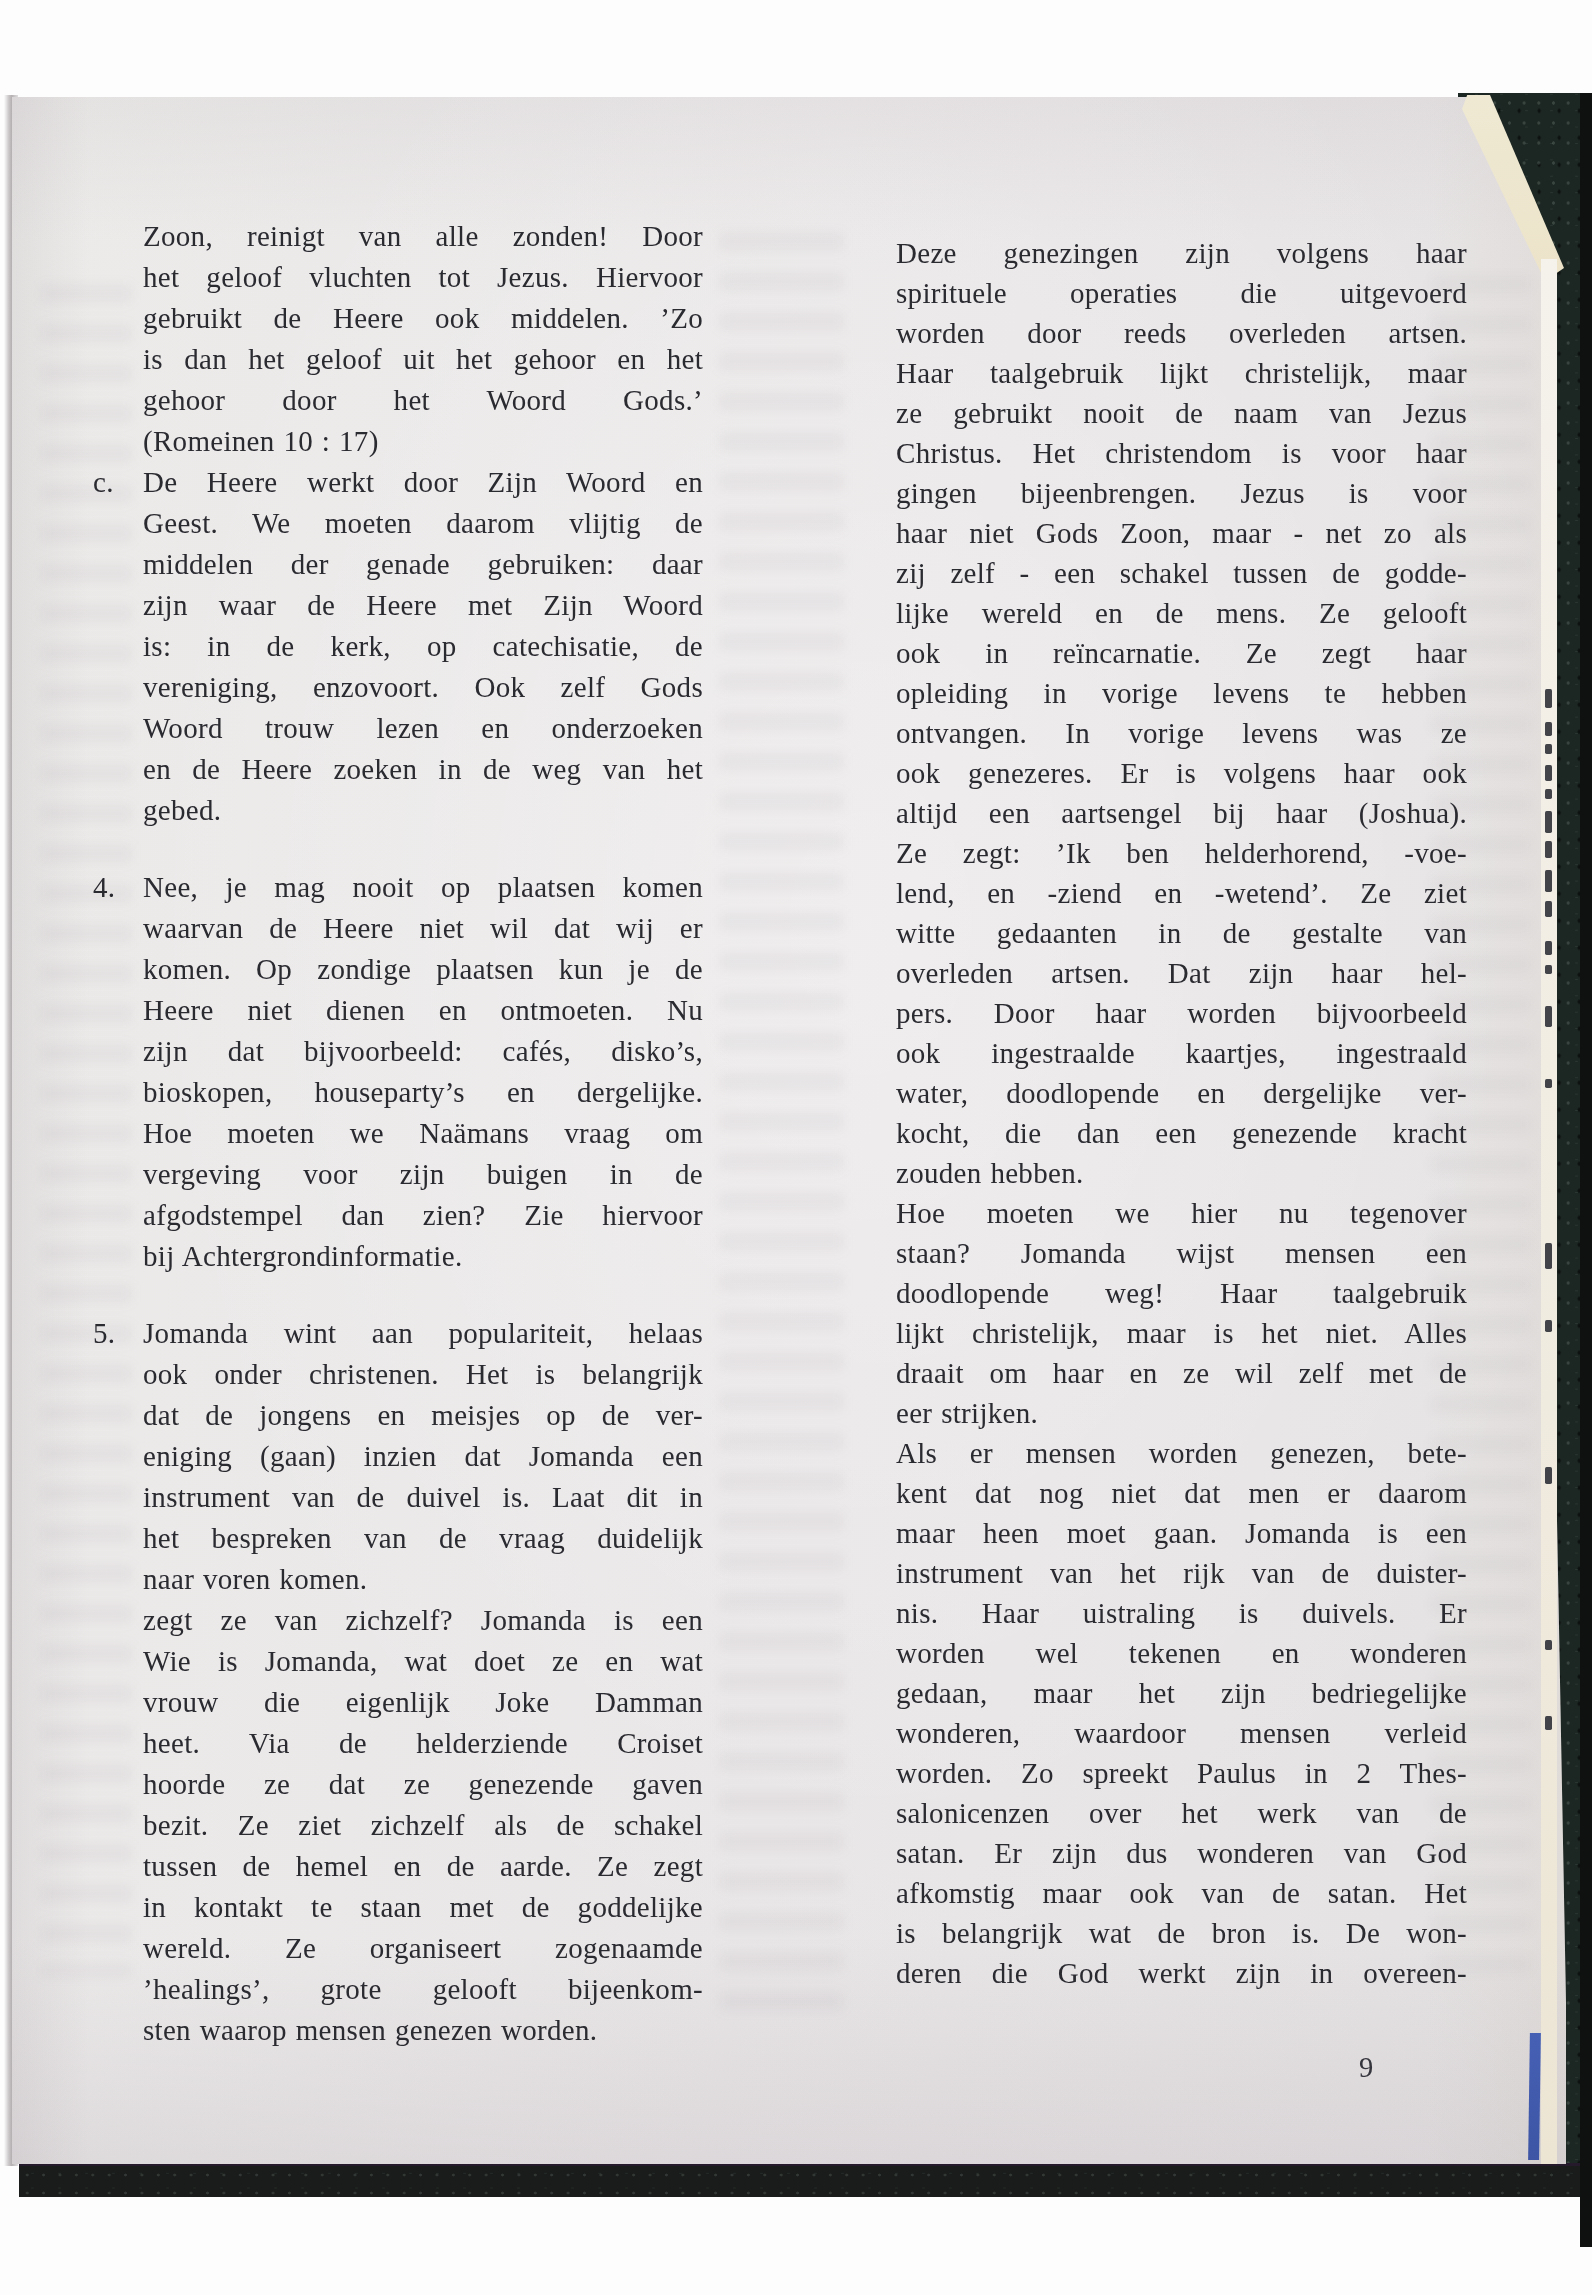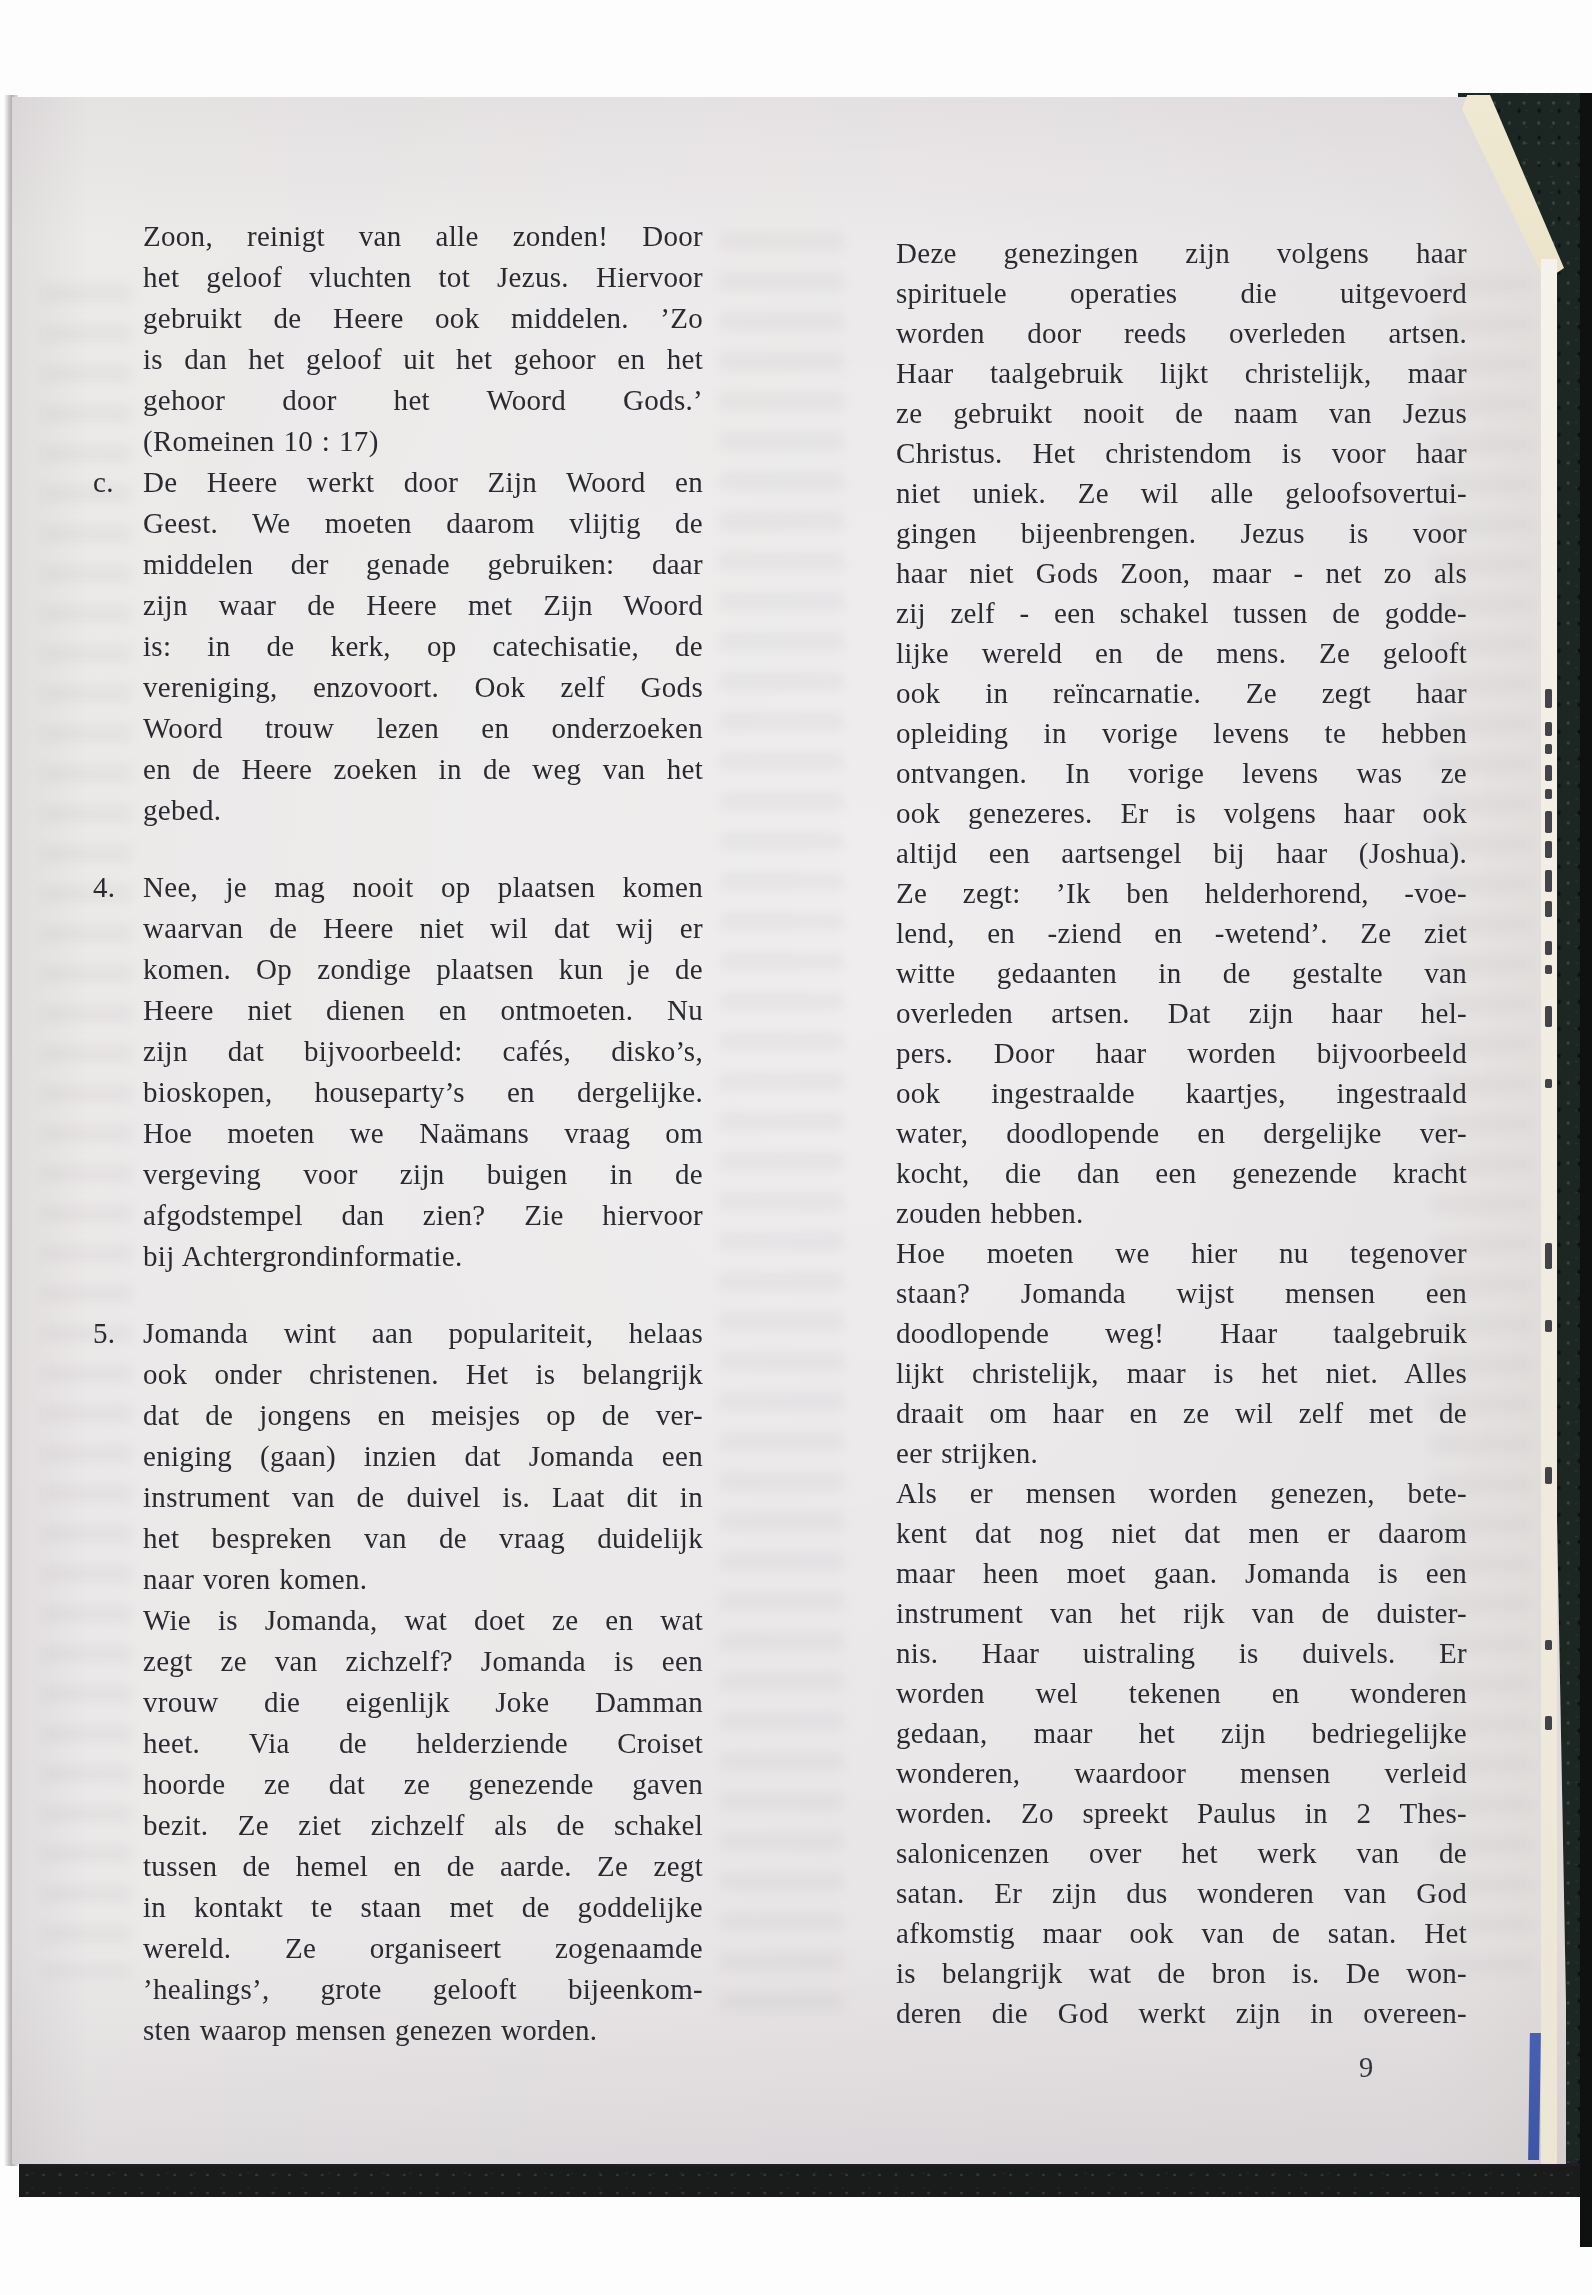--- a/index.html
+++ b/index.html
@@ -158,41 +158,40 @@
     </div>
     <div class="block gap">
       <span class="marker">5.</span>
       <div class="line">Jomanda wint aan populariteit, helaas</div>
       <div class="line">ook onder christenen. Het is belangrijk</div>
       <div class="line">dat de jongens en meisjes op de ver-</div>
       <div class="line">eniging (gaan) inzien dat Jomanda een</div>
       <div class="line">instrument van de duivel is. Laat dit in</div>
       <div class="line">het bespreken van de vraag duidelijk</div>
       <div class="line end">naar voren komen.</div>
+      <div class="line">zegt ze van zichzelf? Jomanda is een</div>
       <div class="line">Wie is Jomanda, wat doet ze en wat</div>
-      <div class="line">zegt ze van zichzelf? Jomanda is een</div>
       <div class="line">vrouw die eigenlijk Joke Damman</div>
       <div class="line">heet. Via de helderziende Croiset</div>
       <div class="line">hoorde ze dat ze genezende gaven</div>
       <div class="line">bezit. Ze ziet zichzelf als de schakel</div>
       <div class="line">tussen de hemel en de aarde. Ze zegt</div>
       <div class="line">in kontakt te staan met de goddelijke</div>
       <div class="line">wereld. Ze organiseert zogenaamde</div>
       <div class="line">’healings’, grote gelooft bijeenkom-</div>
       <div class="line end">sten waarop mensen genezen worden.</div>
     </div>
   </div>
 <div id="right-col" class="textcol">
     <div class="line">Deze genezingen zijn volgens haar</div>
     <div class="line">spirituele operaties die uitgevoerd</div>
     <div class="line">worden door reeds overleden artsen.</div>
     <div class="line">Haar taalgebruik lijkt christelijk, maar</div>
     <div class="line">ze gebruikt nooit de naam van Jezus</div>
     <div class="line">Christus. Het christendom is voor haar</div>
-    <div class="line">niet uniek. Ze wil alle geloofsovertui-</div>
     <div class="line">gingen bijeenbrengen. Jezus is voor</div>
     <div class="line">haar niet Gods Zoon, maar - net zo als</div>
     <div class="line">zij zelf - een schakel tussen de godde-</div>
     <div class="line">lijke wereld en de mens. Ze gelooft</div>
     <div class="line">ook in reïncarnatie. Ze zegt haar</div>
     <div class="line">opleiding in vorige levens te hebben</div>
     <div class="line">ontvangen. In vorige levens was ze</div>
     <div class="line">ook genezeres. Er is volgens haar ook</div>
     <div class="line">altijd een aartsengel bij haar (Joshua).</div>
     <div class="line">Ze zegt: ’Ik ben helderhorend, -voe-</div>

